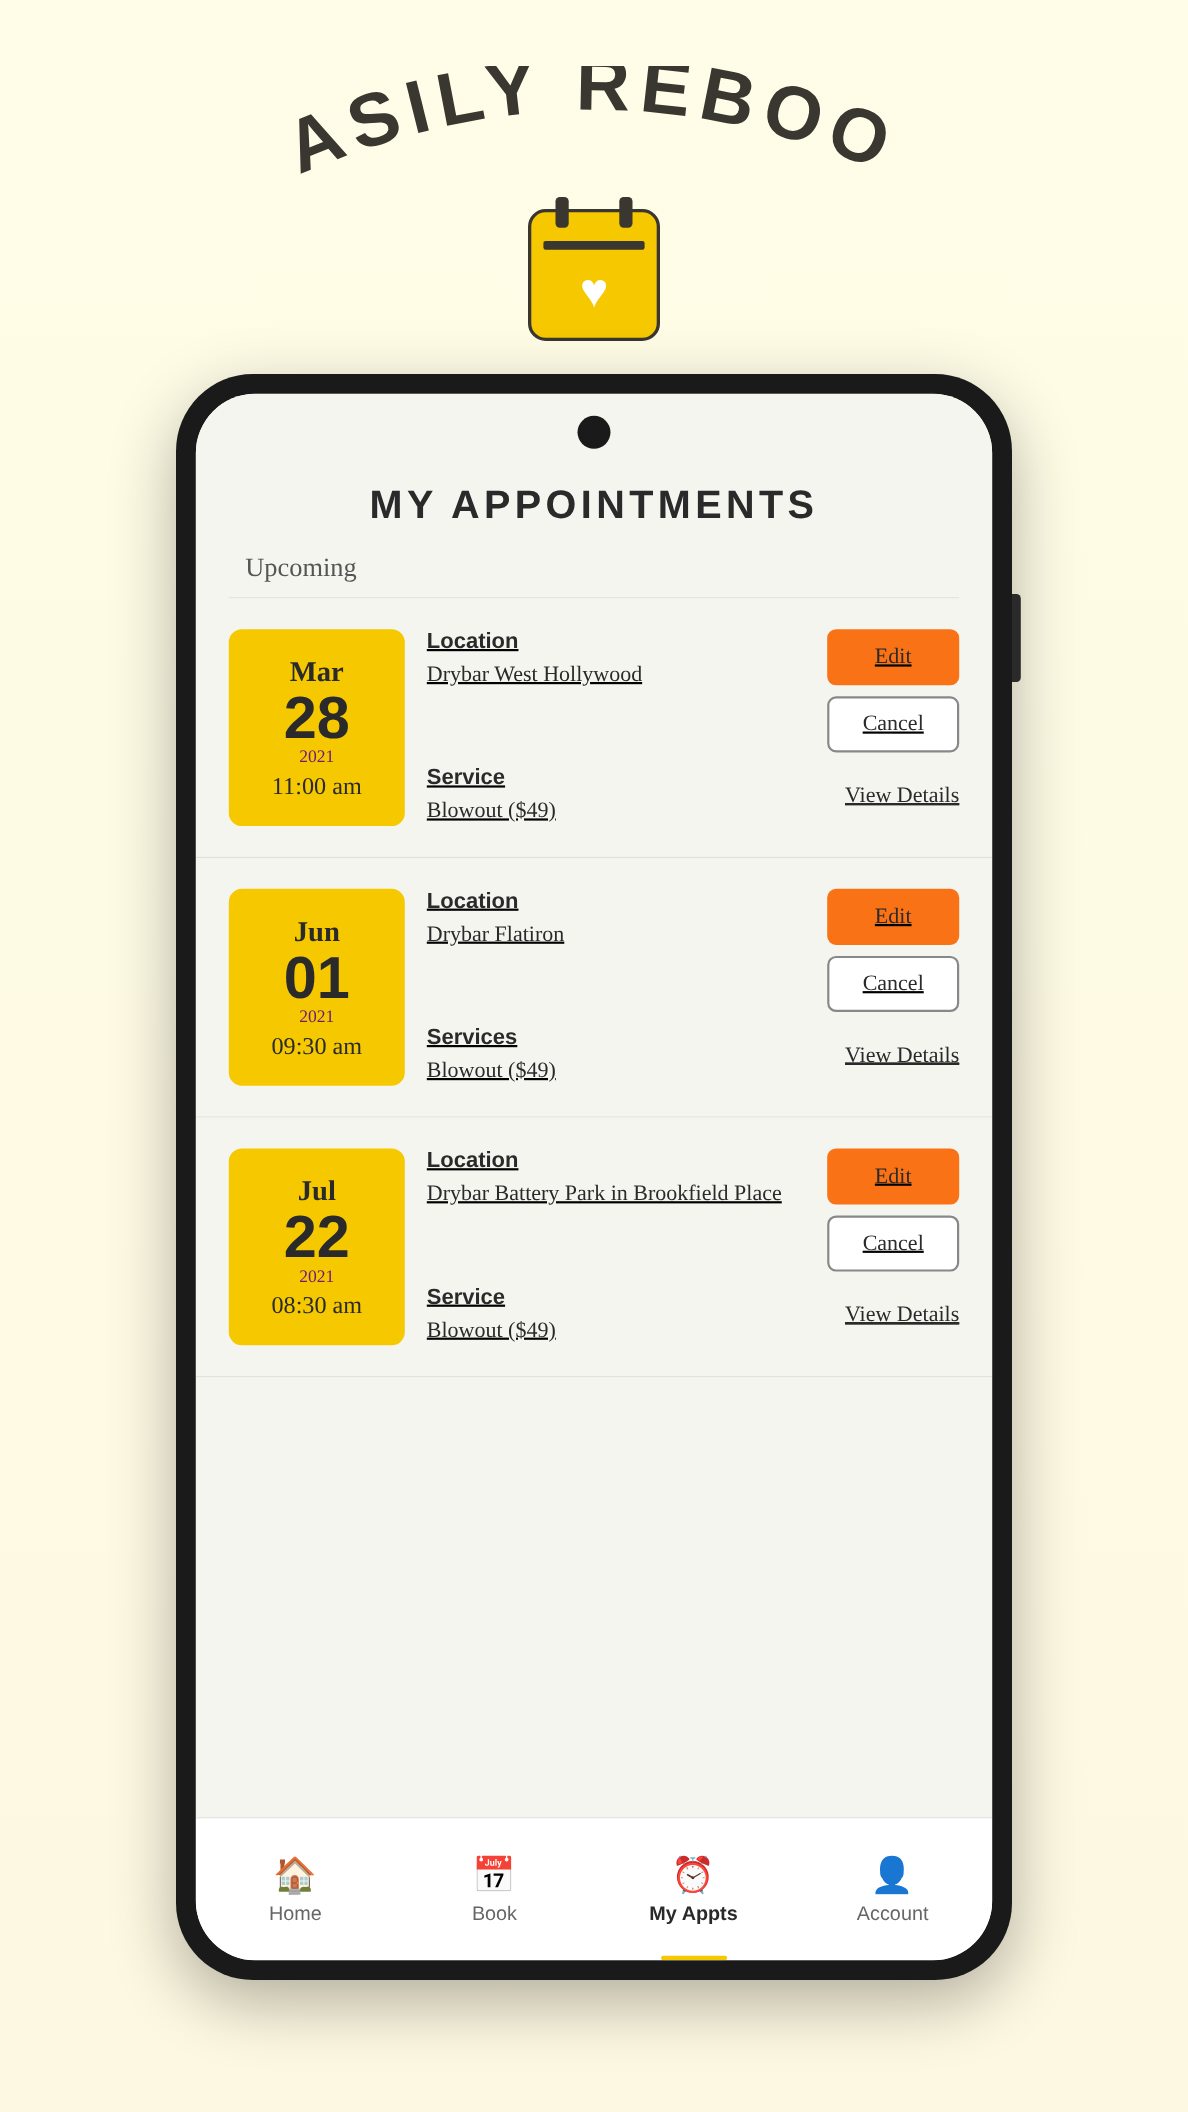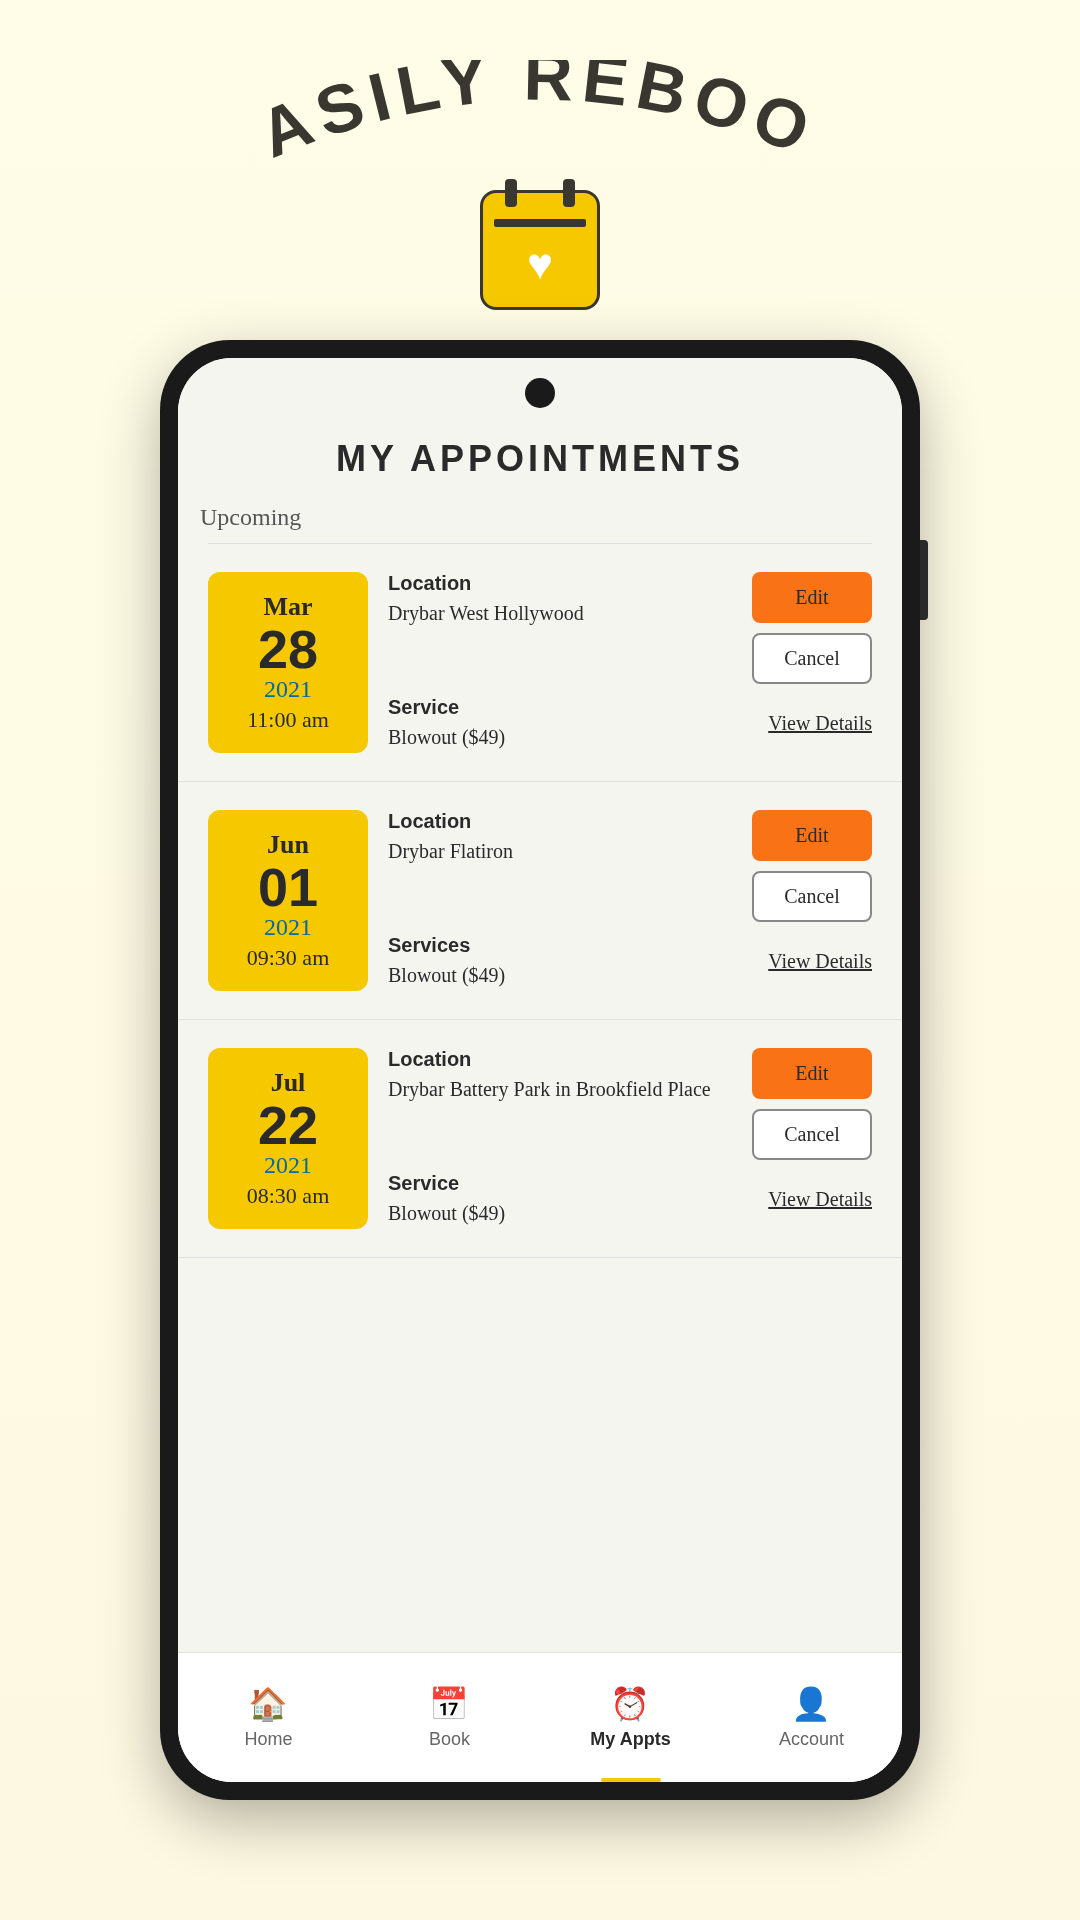--- a/index.html
+++ b/index.html
@@ -140,21 +140,21 @@
       color: #2a2a2a;
       text-transform: uppercase;
       margin-bottom: 24px;
       padding-top: 10px;
     }
 
     .section-label {
       font-family: 'Georgia', serif;
       font-size: 24px;
       color: #555;
-      padding: 0 30px 12px 22px;
+      padding: 0 30px 12px 45px;
       display: block;
     }
 
     .divider {
       height: 1px;
       background: #ddd;
       margin: 0 30px;
     }
 
     
@@ -189,36 +189,37 @@
     .date-day {
       font-family: 'Arial Black', 'Arial', sans-serif;
       font-weight: 900;
       font-size: 54px;
       color: #2a2a2a;
       line-height: 1;
     }
 
     .date-year {
       font-family: 'Georgia', serif;
-      font-size: 24px;
-      color: #0369a1;
+      font-size: 16px;
+      color: #701a75;
     }
 
     .date-time {
       font-family: 'Georgia', serif;
       font-size: 22px;
       color: #2a2a2a;
       margin-top: 4px;
     }
 
     .appt-info {
       flex: 1;
       display: flex;
       flex-direction: column;
       gap: 8px;
+      text-decoration: underline;
     }
 
     .appt-row-top {
       display: flex;
       flex-direction: row;
       justify-content: space-between;
       align-items: flex-start;
     }
 
     .info-block {

